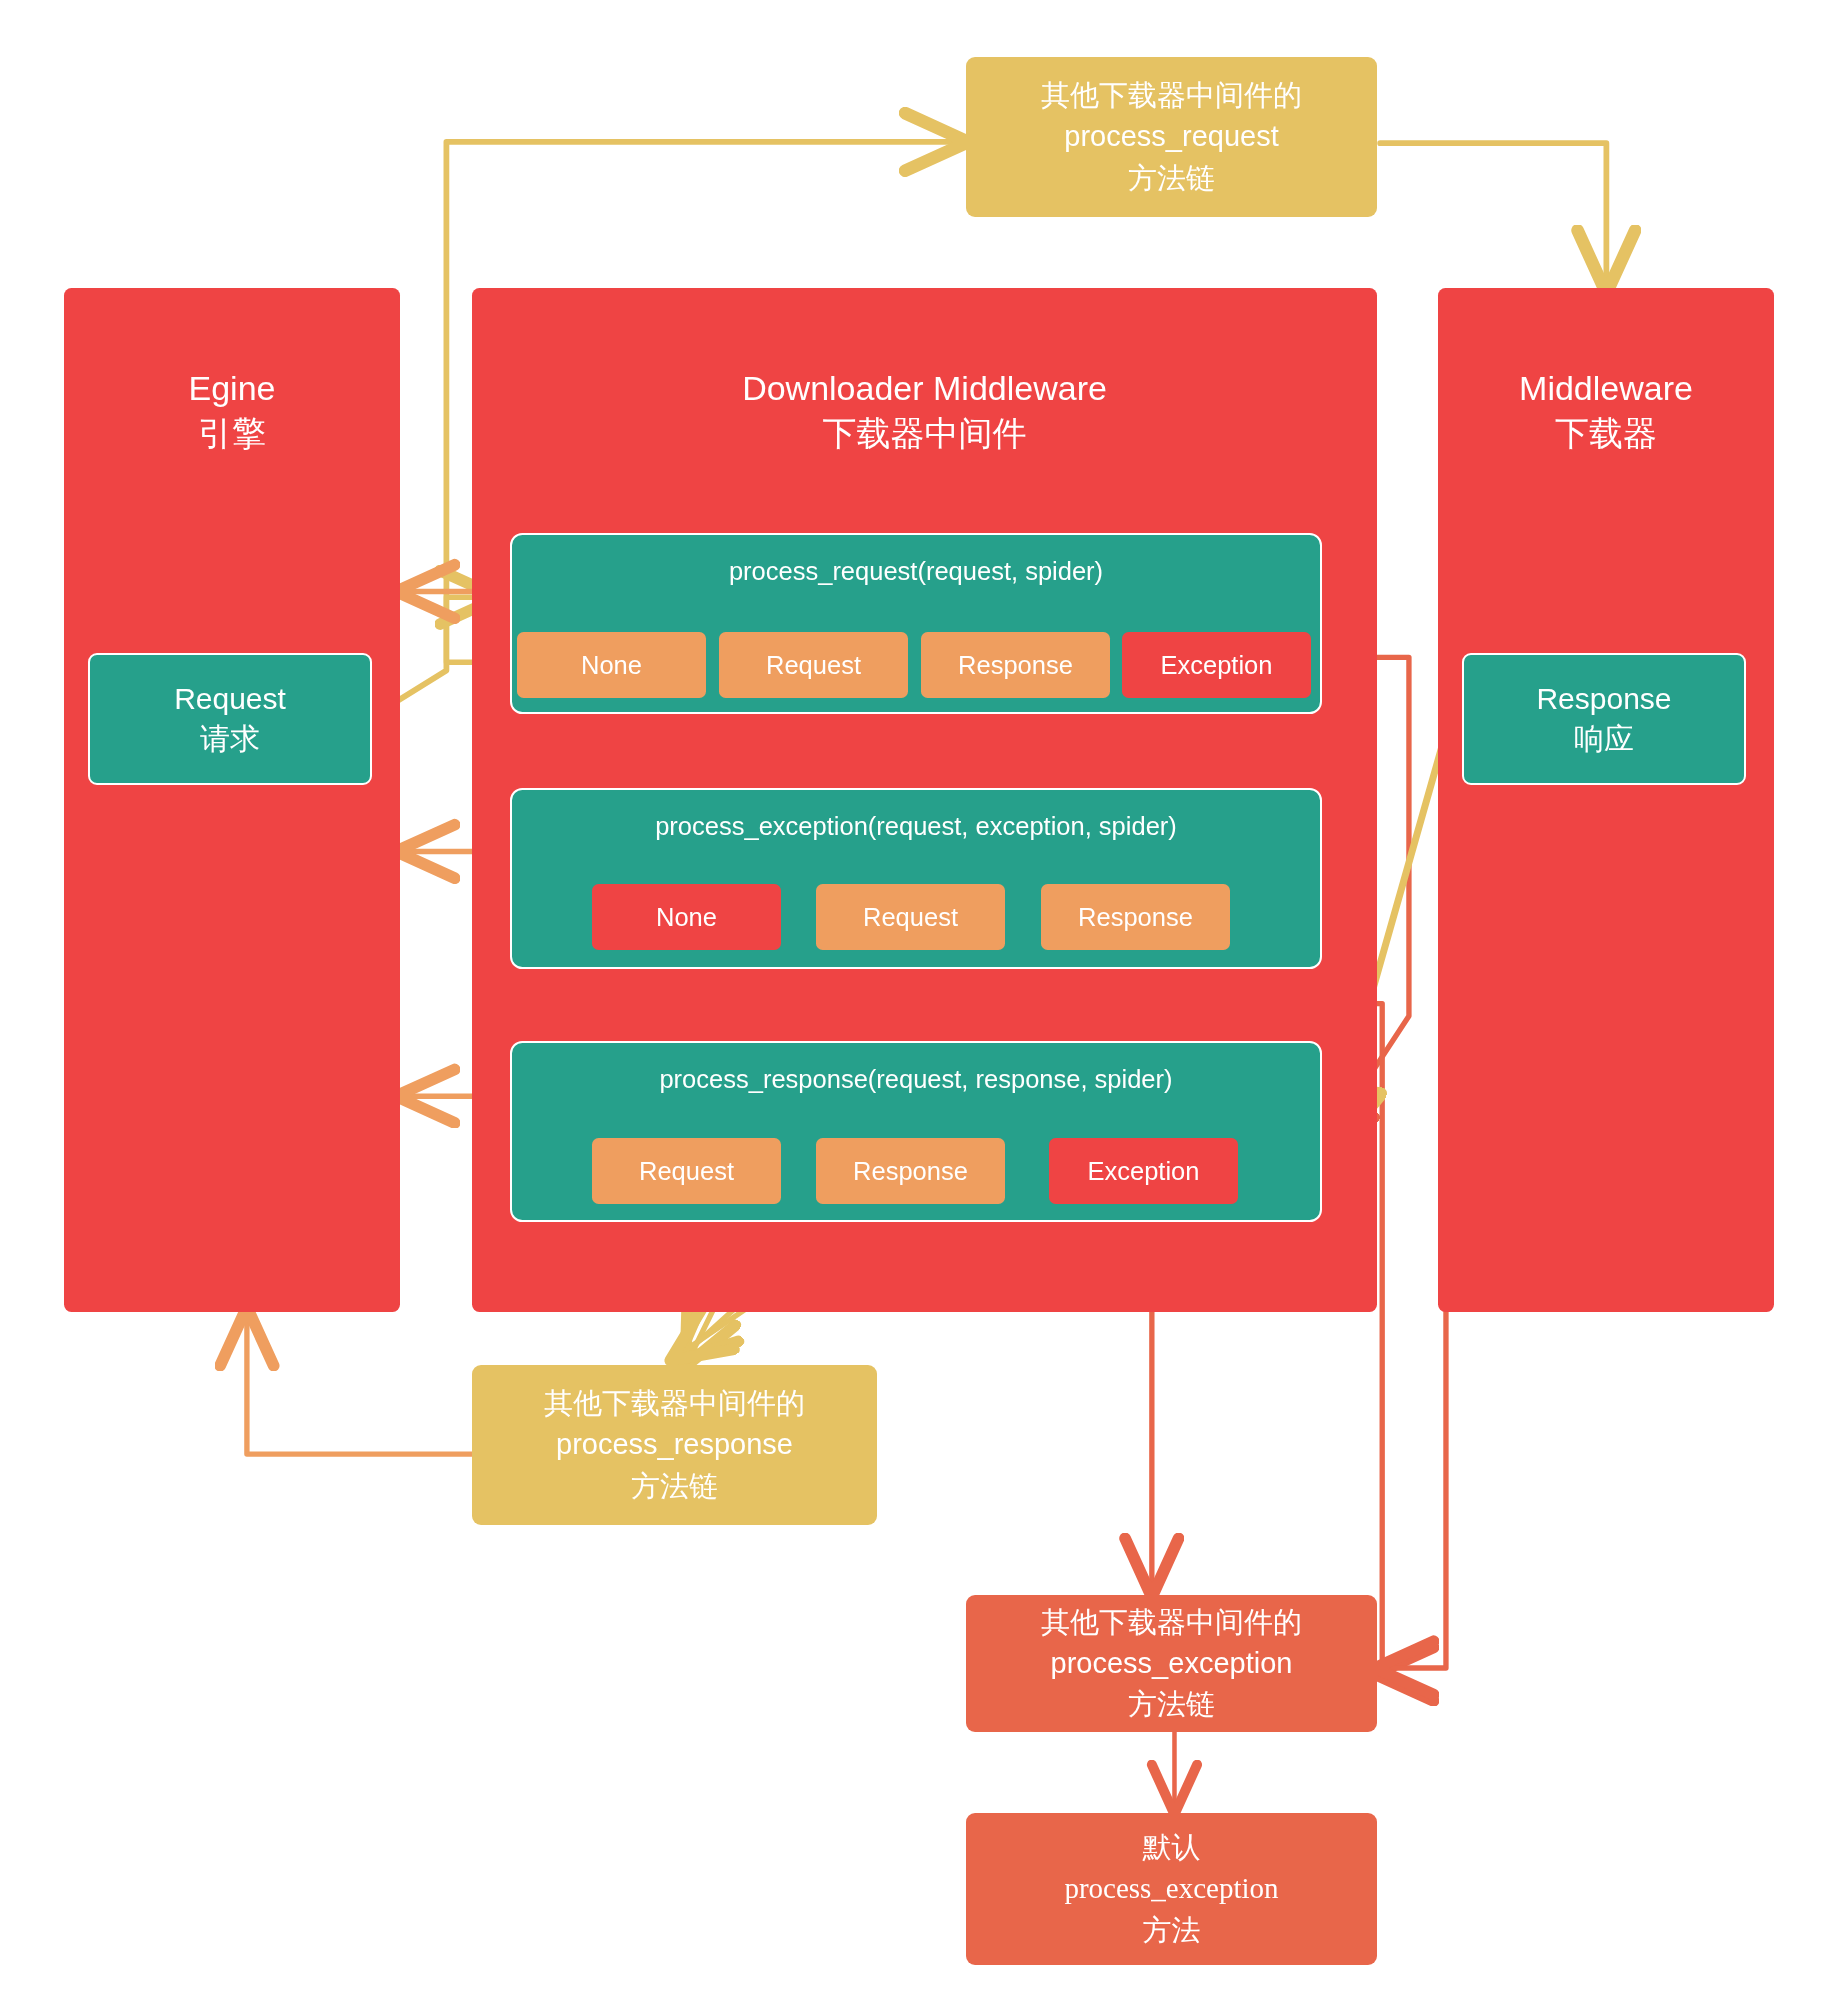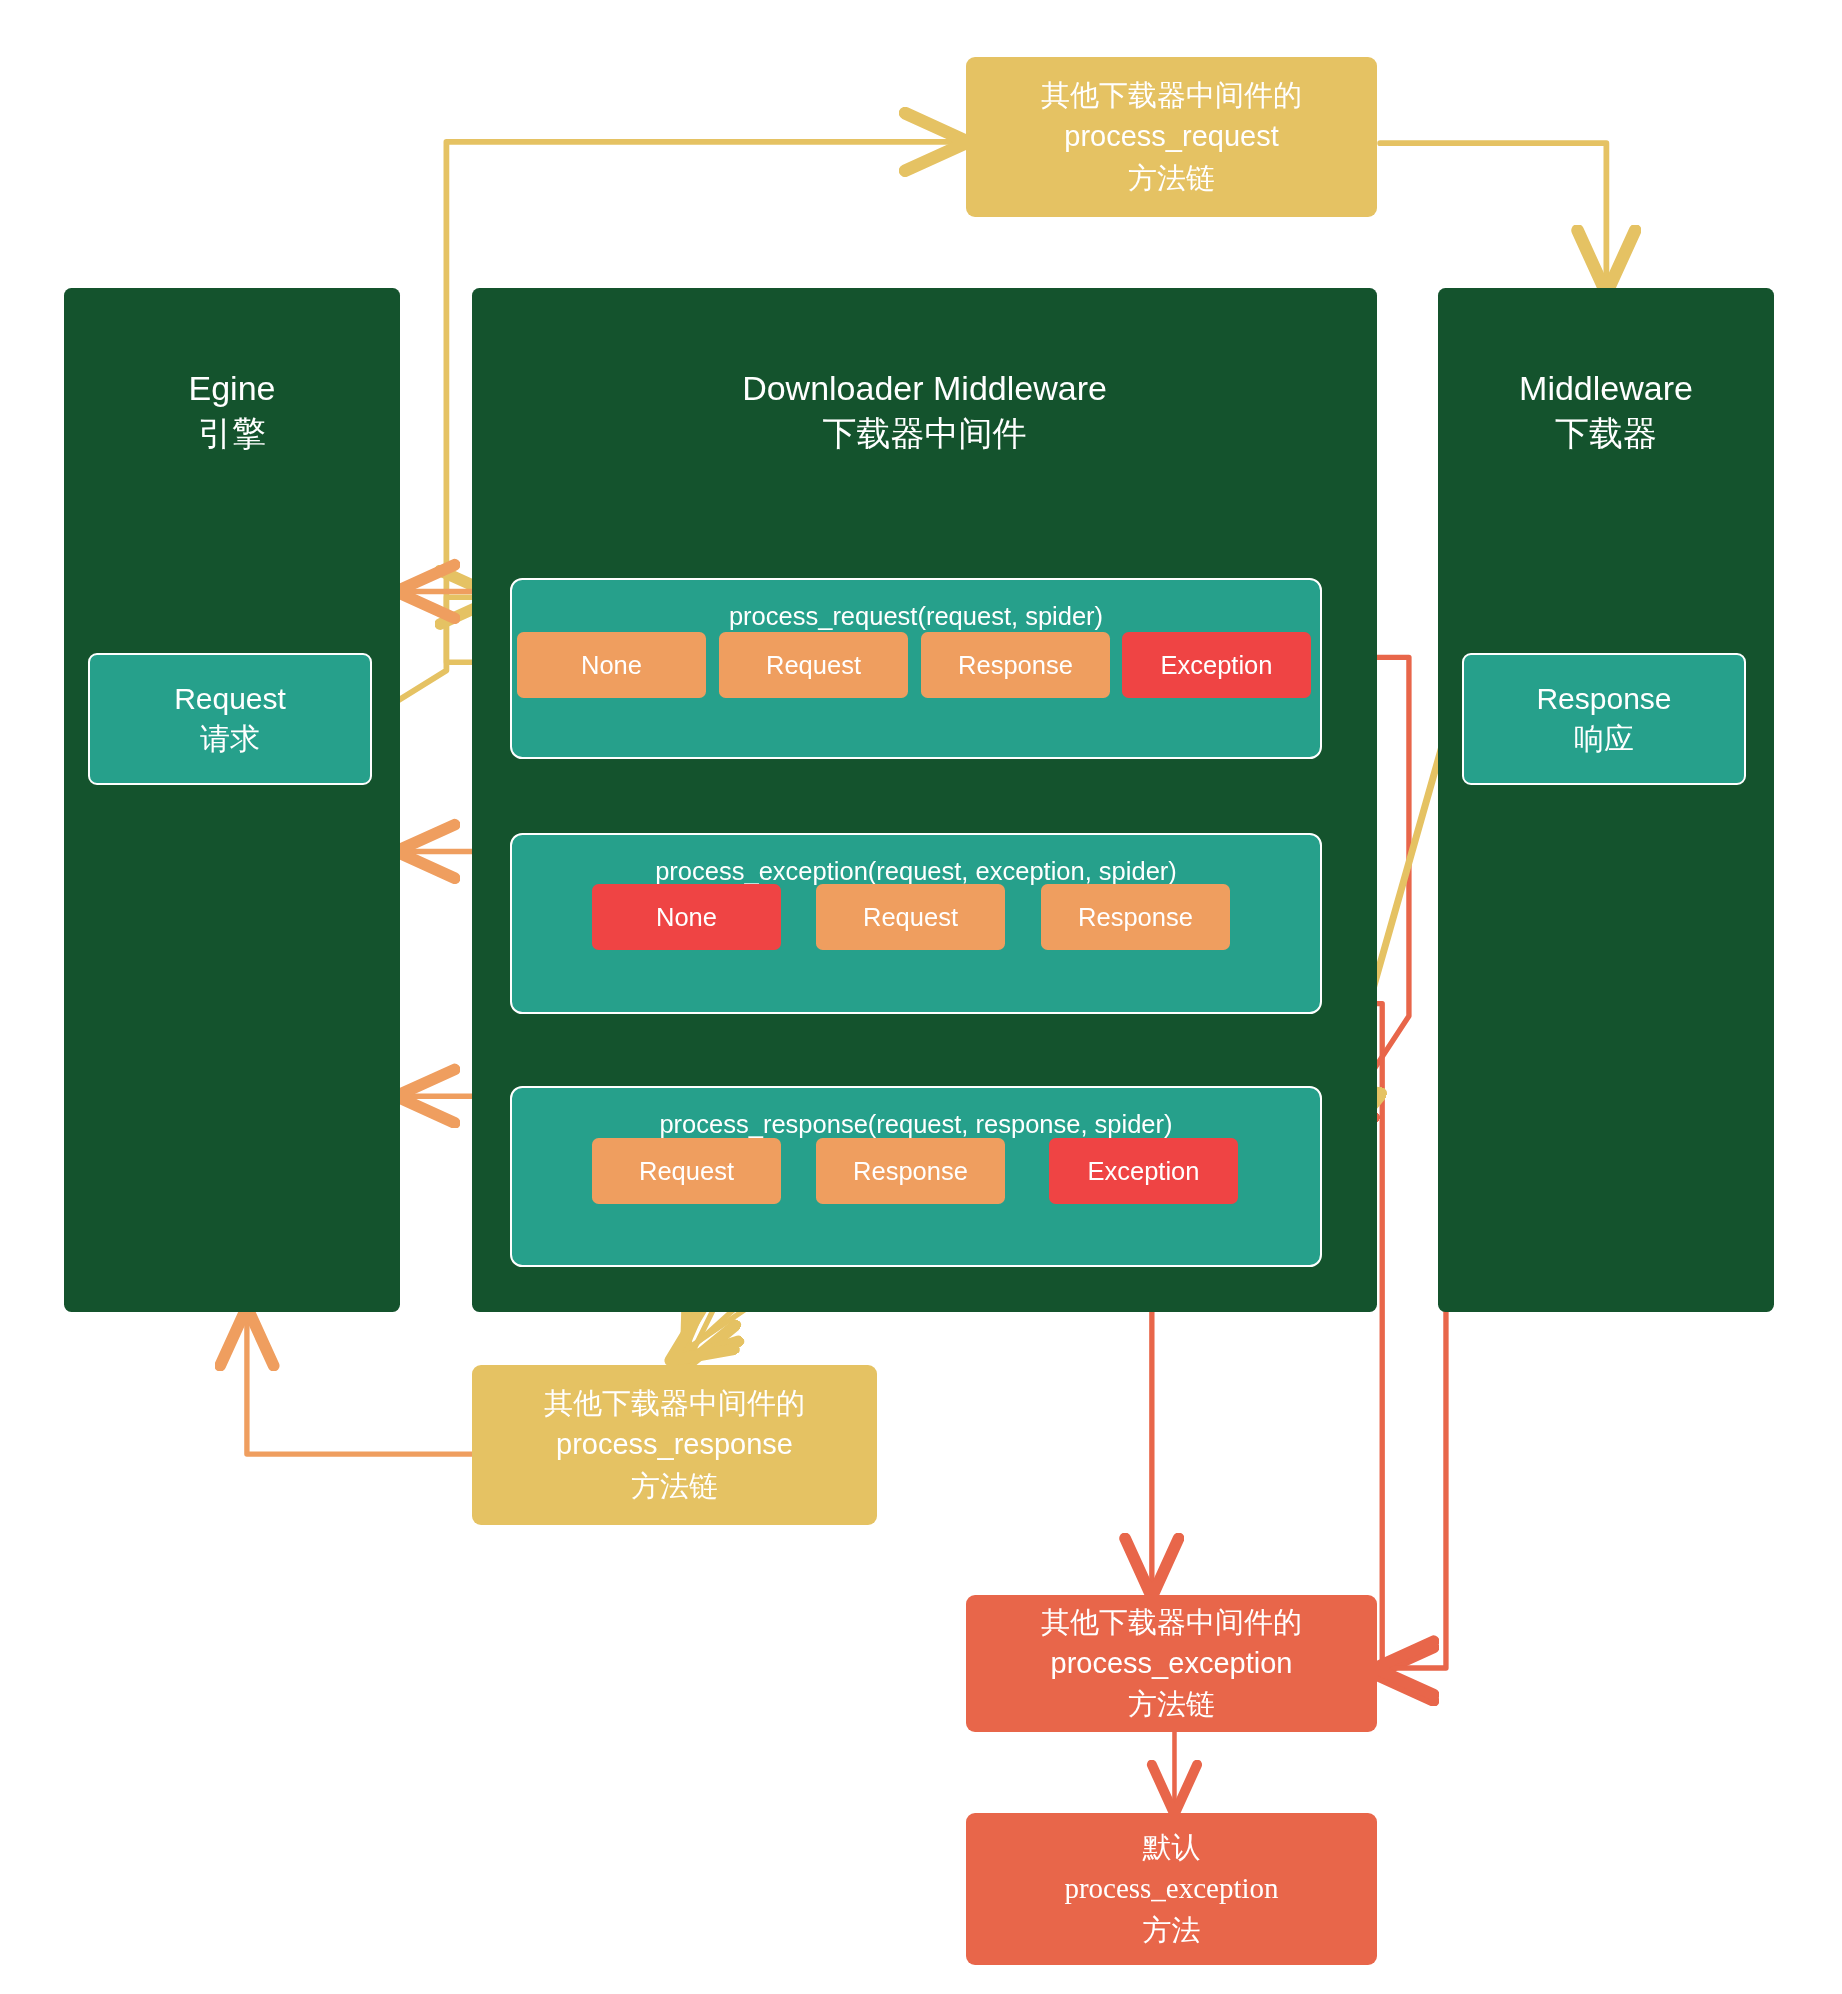--- a/index.html
+++ b/index.html
@@ -1,24 +1,24 @@
 <!DOCTYPE html>
 <html style="font-size:6.6px"><head>
 <meta charset="utf-8">
 <style>
   html,body{margin:0;padding:0;background:#ffffff;}
   body{font-family:"Liberation Sans","DejaVu Sans",sans-serif;}
   #stage{position:relative;width:1843px;height:1995px;background:#ffffff;overflow:hidden;border-radius:24px;}
   svg.layer{position:absolute;left:0;top:0;width:1843px;height:1995px;}
   .node{position:absolute;box-sizing:border-box;display:flex;align-items:center;justify-content:center;
         text-align:center;color:#ffffff;}
-  .col{background:#14532d;border-radius:7.4px;align-items:flex-start;justify-content:center;}
+  .col{background:#ef4444;border-radius:7.4px;align-items:flex-start;justify-content:center;}
   .col-title{padding-top:78px;font-size:34px;line-height:1.32;font-weight:400;white-space:pre-line;}
   .mw-group{background:#26a08b;border:2.9px solid #ffffff;border-radius:12.3px;
-            align-items:flex-start;justify-content:center;margin-top:45px;}
+            align-items:flex-start;justify-content:center;}
   .mw-title{padding-top:21.4px;font-size:25.5px;line-height:1.2;font-weight:400;}
   .chip{position:absolute;border-radius:6.6px;display:flex;align-items:center;justify-content:center;
         font-size:25.5px;color:#ffffff;box-sizing:border-box;margin-top:8px;}
   .chip.orange{background:#ef9e5f;}
   .chip.red{background:#ef4444;}
   .pill{background:#26a08b;border:2.9px solid #ffffff;border-radius:9px;
         font-size:30px;line-height:1.35;white-space:pre-line;}
   .ybox{background:#e5c263;border-radius:9px;font-size:29px;line-height:1.42;white-space:pre-line;}
   .rbox{background:#e8664a;border-radius:9px;font-size:29px;line-height:1.42;white-space:pre-line;}
 </style>

